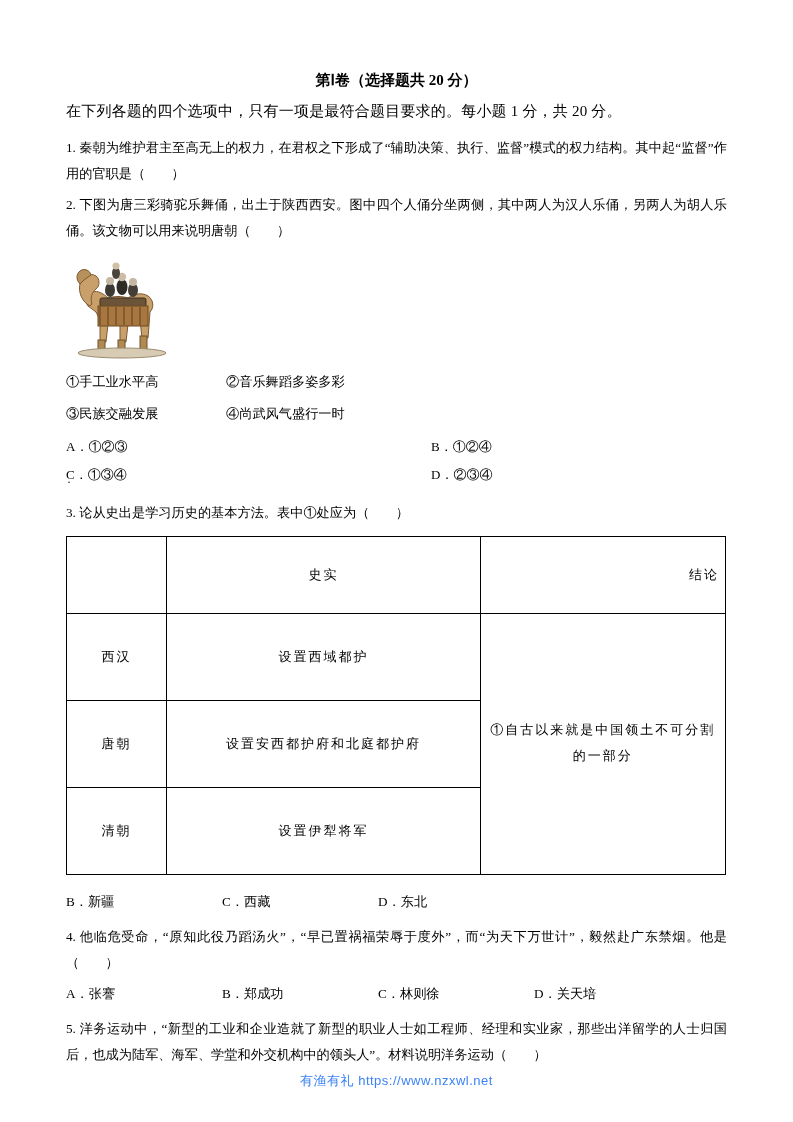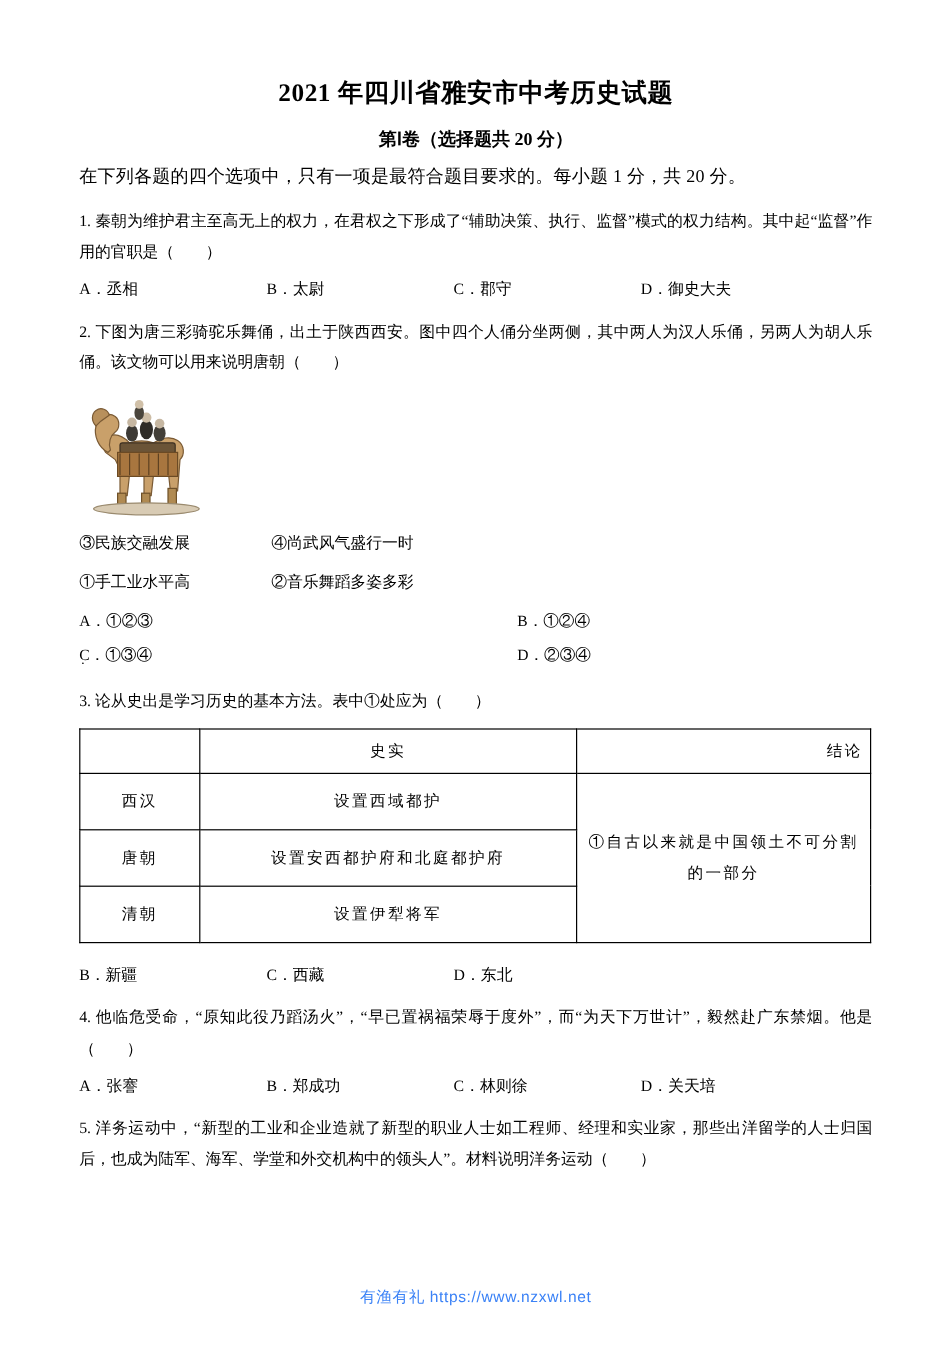--- a/index.html
+++ b/index.html
@@ -89,21 +89,22 @@
     border-collapse: collapse;
     width: 660px;
     margin: 10px 0 14px 0;
     font-size: 13px;
   }
   table.histtable td, table.histtable th {
     border: 1px solid #000000;
     text-align: center;
     font-weight: normal;
     letter-spacing: 2px;
-    padding: 2px 6px;
+    padding: 22px 6px;
+    font-family: Liberation Mono, monospace;
   }
   table.histtable th {
     height: 32px;
   }
   .col-era { width: 78px; }
   .col-fact { width: 272px; }
   .col-concl { width: 210px; text-align: left; }
   td.concl {
     text-align: left;
     padding: 10px 14px;
@@ -132,33 +133,26 @@
     left: 1px;
     top: 9px;
     font-size: 12px;
   }
 </style>
 </head>
 <body>
 
 <div class="page">
 
-  <div class="doc-title">2021 年四川省雅安市中考历史试题</div>
 
   <div class="section-title">第Ⅰ卷（选择题共 20 分）</div>
 
   <div class="instruction">在下列各题的四个选项中，只有一项是最符合题目要求的。每小题 1 分，共 20 分。</div>
 
   <div class="q">1. 秦朝为维护君主至高无上的权力，在君权之下形成了“辅助决策、执行、监督”模式的权力结构。其中起“监督”作用的官职是（　　）</div>
-  <div class="opts">
-    <span class="op op-a">A．丞相</span>
-    <span class="op op-b">B．太尉</span>
-    <span class="op op-c">C．郡守</span>
-    <span class="op op-d">D．御史大夫</span>
-  </div>
 
   <div class="q">2. 下图为唐三彩骑驼乐舞俑，出土于陕西西安。图中四个人俑分坐两侧，其中两人为汉人乐俑，另两人为胡人乐俑。该文物可以用来说明唐朝（　　）</div>
 
   <div class="camel-wrap">
     <svg class="camel" width="110" height="105" viewBox="0 0 110 105">
 
       <path d="M18 52 C14 46 16 40 22 38 C28 36 34 40 38 44 C44 42 52 42 58 44 C64 40 72 38 78 42 C84 46 84 54 80 58 L78 84 L72 84 L70 66 L58 70 L56 88 L50 88 L50 70 L38 70 L36 88 L30 88 L30 66 L26 58 Z" fill="#c9a06a" stroke="#7a5a34" stroke-width="1"></path>
 
       <path d="M20 52 C12 48 8 38 10 30 C12 22 20 18 26 22 C30 25 30 32 26 35 C22 38 20 44 22 50 Z" fill="#c9a06a" stroke="#7a5a34" stroke-width="1"></path>
       <path d="M10 30 C6 26 6 20 10 17 C14 14 20 16 21 21 L14 26 Z" fill="#b8905c" stroke="#7a5a34" stroke-width="1"></path>
@@ -178,26 +172,26 @@
 
       <rect x="28" y="86" width="7" height="12" fill="#b08a52" stroke="#6f5129" stroke-width="1"></rect>
       <rect x="48" y="86" width="7" height="12" fill="#b08a52" stroke="#6f5129" stroke-width="1"></rect>
       <rect x="70" y="82" width="7" height="16" fill="#b08a52" stroke="#6f5129" stroke-width="1"></rect>
 
       <ellipse cx="52" cy="99" rx="44" ry="5" fill="#d8cbb4" stroke="#9a8a6e" stroke-width="1"></ellipse>
     </svg>
   </div>
 
   <div class="stmts">
+    <span class="s1">①手工业水平高</span>
+    <span class="s2">②音乐舞蹈多姿多彩</span>
+  </div>
+  <div class="stmts">
     <span class="s1">③民族交融发展</span>
     <span class="s2">④尚武风气盛行一时</span>
-  </div>
-  <div class="stmts">
-    <span class="s1">①手工业水平高</span>
-    <span class="s2">②音乐舞蹈多姿多彩</span>
   </div>
 
   <div class="opts-two" style="margin-top:6px;">
     <span class="left">A．①②③</span>
     <span class="right">B．①②④</span>
   </div>
   <div class="opts-two" style="margin-bottom:12px;">
     <span class="left dot-c">C．①③④</span>
     <span class="right">D．②③④</span>
   </div>

